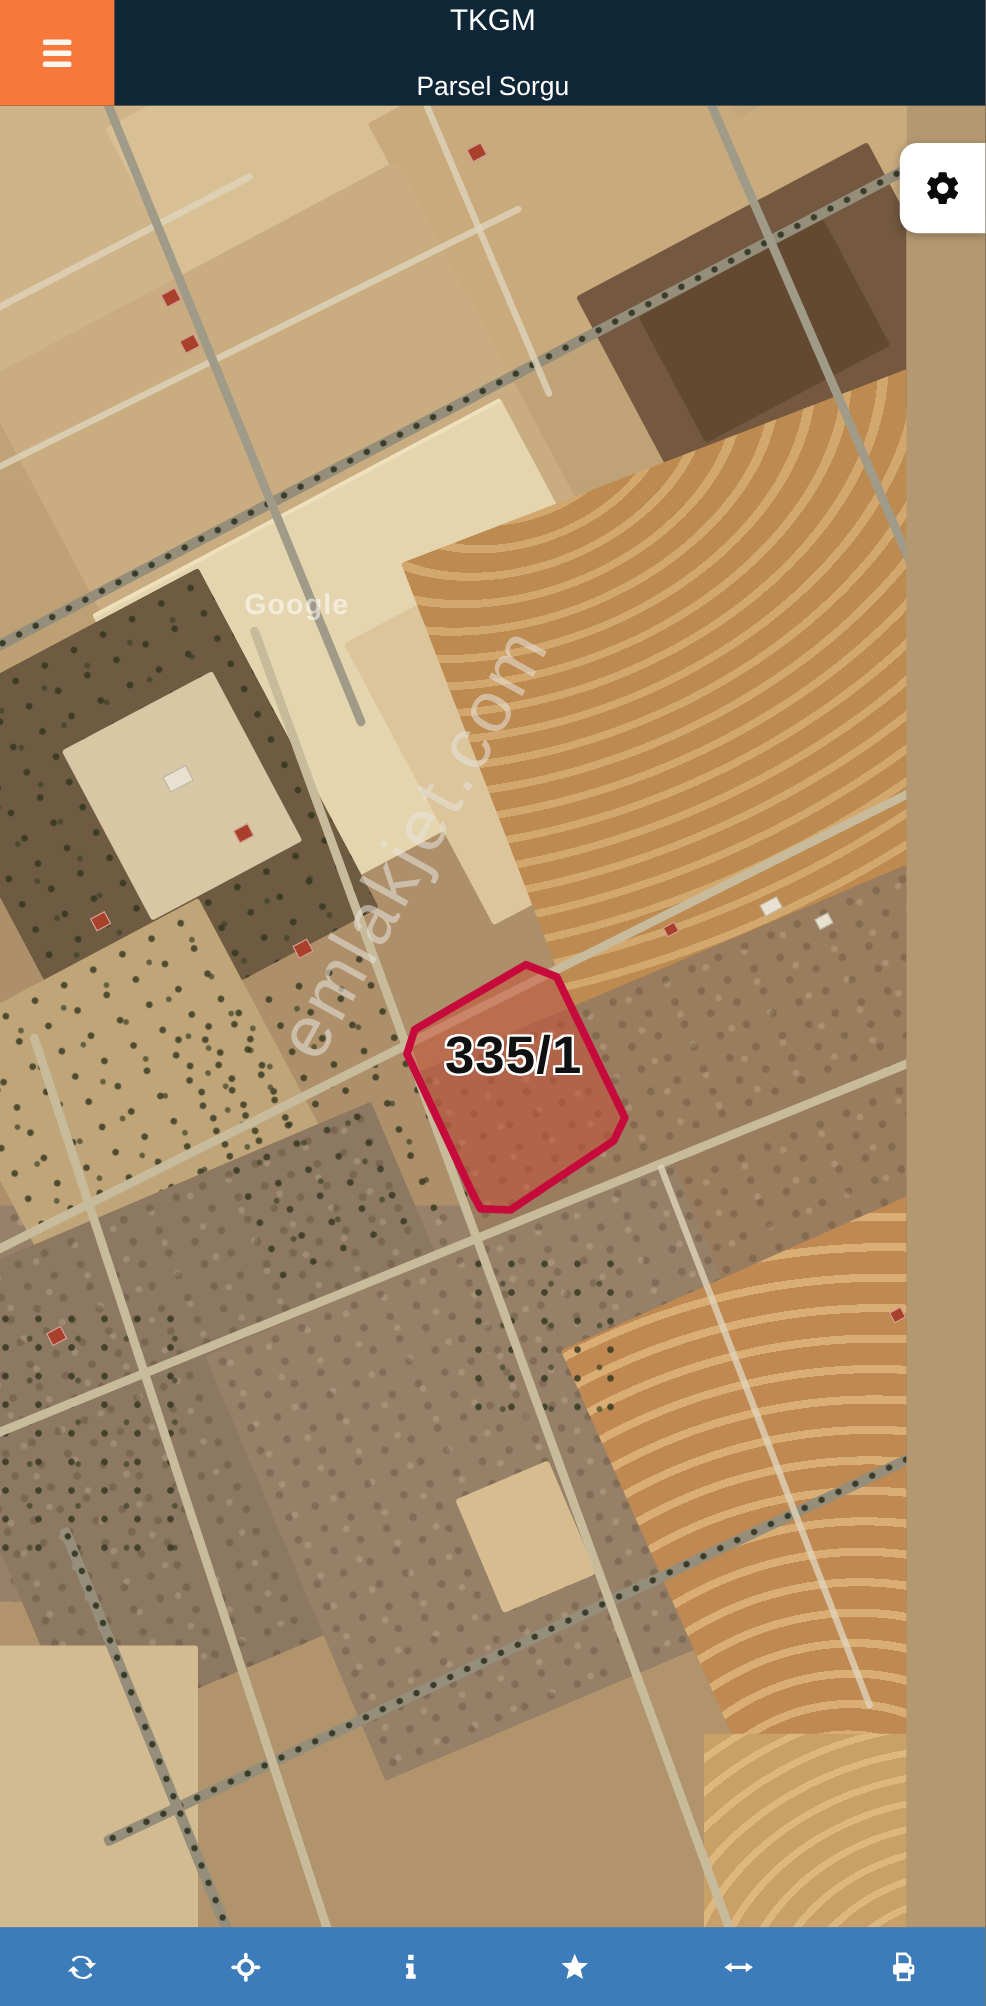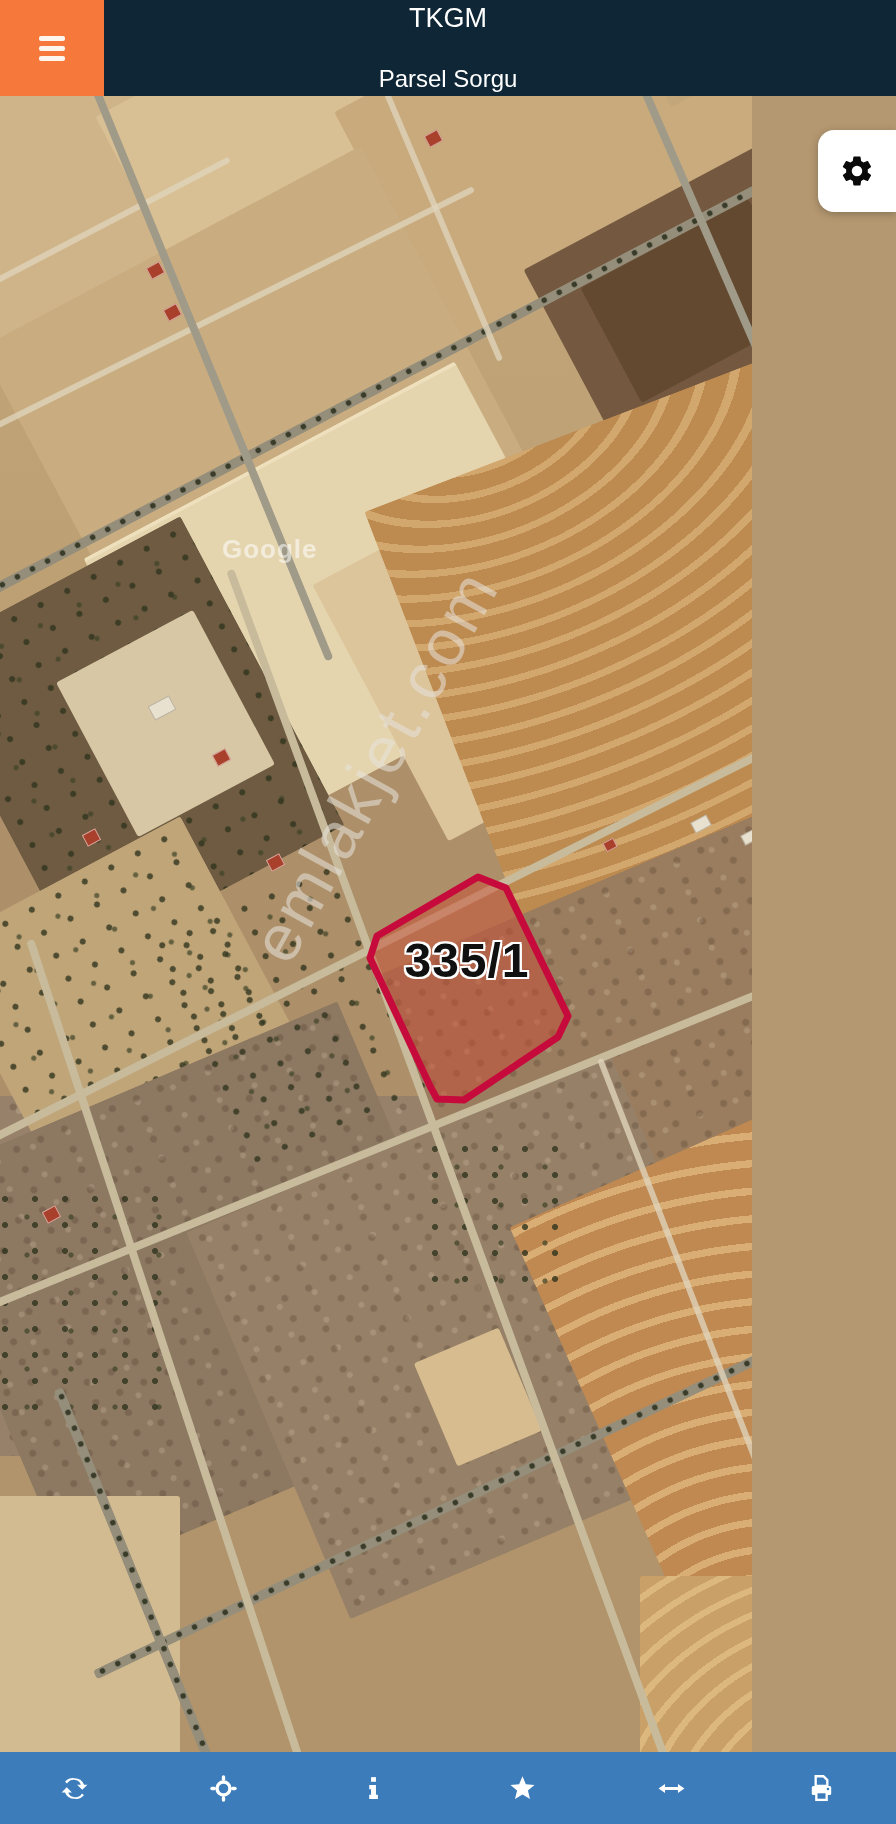--- a/index.html
+++ b/index.html
@@ -9,21 +9,21 @@
   
   .header{position:absolute;top:0;left:0;right:0;height:96px;background:#0e2635;display:flex;align-items:stretch;z-index:50;}
   .menu-btn{width:104px;height:96px;background:#f6793b;display:flex;align-items:center;justify-content:center;cursor:pointer;flex:0 0 auto;}
   .hamburger{display:flex;flex-direction:column;gap:5px;}
   .hamburger span{display:block;width:26px;height:5px;background:#fdf6ee;border-radius:2px;}
   .titles{flex:1;display:flex;flex-direction:column;align-items:center;justify-content:center;color:#fff;margin-right:104px;}
   .title-1{font-size:27px;line-height:1.2;}
   .title-2{font-size:24px;line-height:1.3;margin-top:28px;}
 
   
-  .map{position:absolute;top:96px;left:0;width:752px;height:1656px;overflow:hidden;
+  .map{position:absolute;top:96px;left:0;width:824px;height:1656px;overflow:hidden;
        background:linear-gradient(165deg,#c3a77b 0%,#b79a6e 35%,#aa8d64 65%,#b3966d 100%);}
   .zone,.fld,.road,.house,.bldg{position:absolute;}
   .fld{border-radius:3px;}
   .dots{background-image:
       radial-gradient(circle, rgba(48,52,30,.8) 0 2.6px, transparent 3.4px),
       radial-gradient(circle, rgba(60,66,38,.7) 0 2.2px, transparent 3px);
     background-size:30px 26px,44px 38px;background-position:0 0,15px 12px;}
   .noise{background-image:
       radial-gradient(circle, rgba(70,50,35,.26) 0 3px, transparent 4px),
       radial-gradient(circle, rgba(245,230,200,.18) 0 2.5px, transparent 3.5px);

